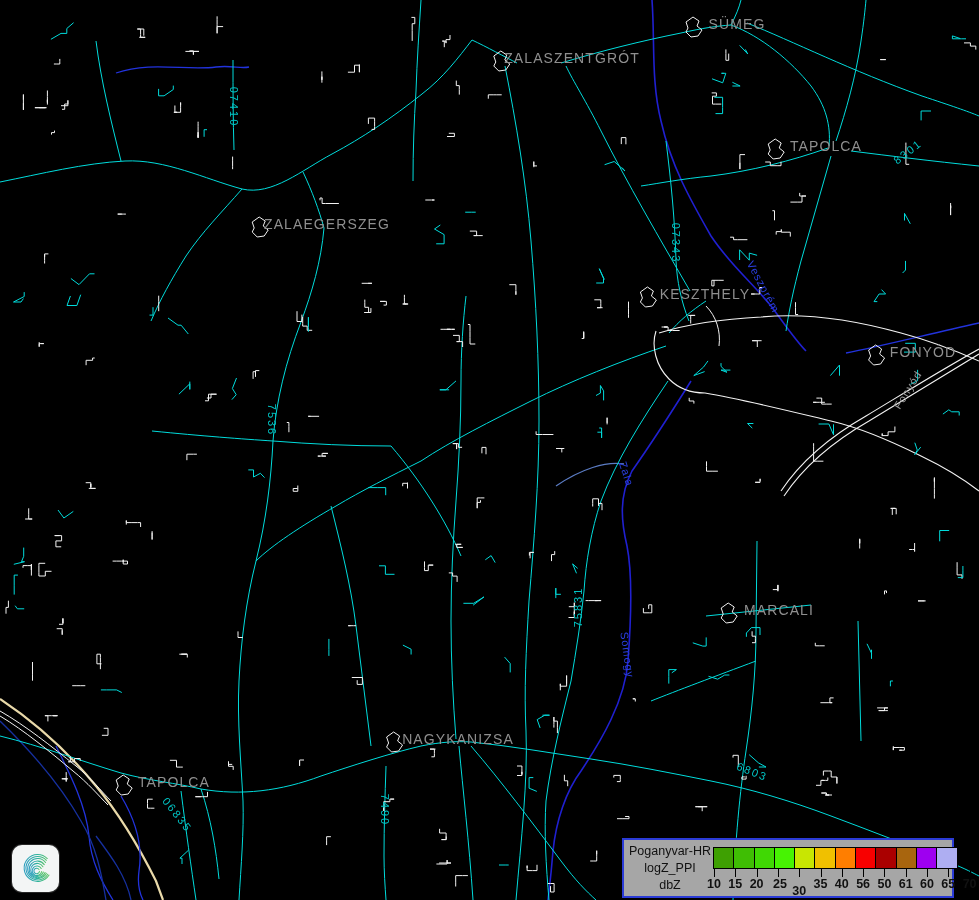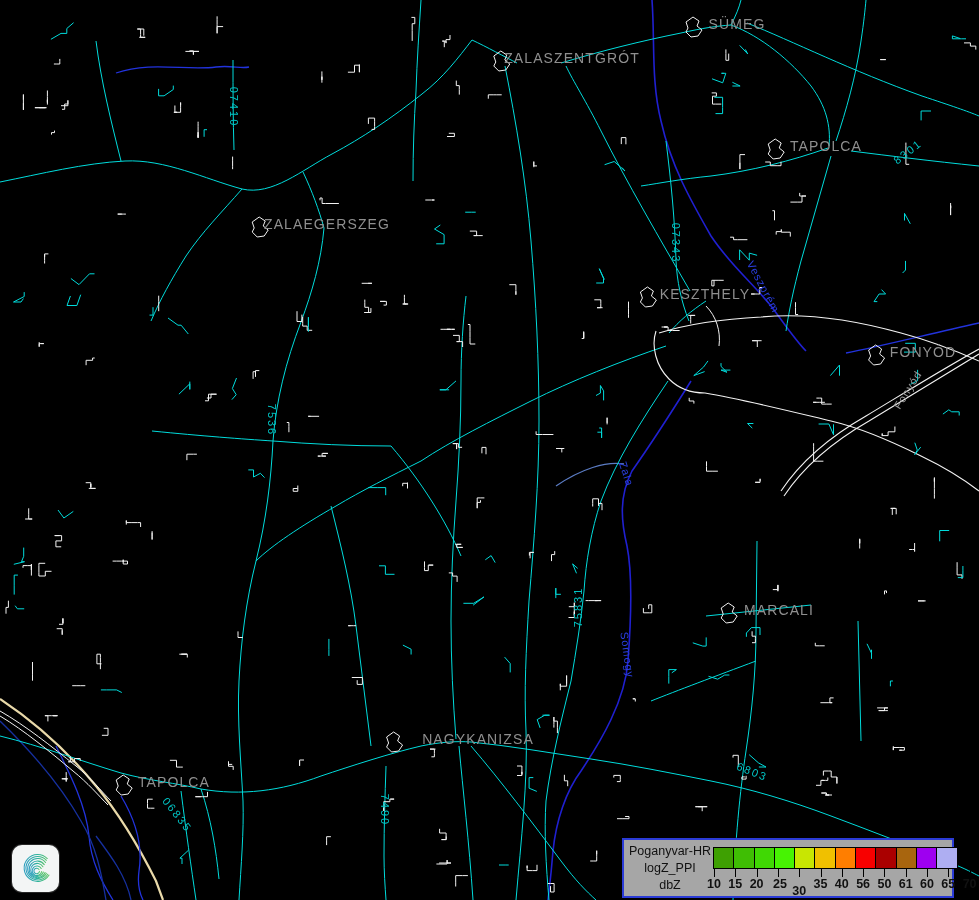--- a/index.html
+++ b/index.html
@@ -349,21 +349,21 @@
   </svg>
 
 
   <span class="map-label" style="left:737px;top:24px">SÜMEG</span>
   <span class="map-label" style="left:572px;top:58px">ZALASZENTGRÓT</span>
   <span class="map-label" style="left:826px;top:146px">TAPOLCA</span>
   <span class="map-label" style="left:327px;top:224px">ZALAEGERSZEG</span>
   <span class="map-label" style="left:705px;top:294px">KESZTHELY</span>
   <span class="map-label" style="left:923px;top:352px">FONYÓD</span>
   <span class="map-label" style="left:779px;top:610px">MARCALI</span>
-  <span class="map-label" style="left:478px;top:739px">NAGYKANIZSA</span>
+  <span class="map-label" style="left:458px;top:739px">NAGYKANIZSA</span>
   <span class="map-label" style="left:174px;top:782px">TAPOLCA</span>
 
   <span class="road-label" style="left:233px;top:107px;transform:translate(-50%,-50%) rotate(90deg)">07410</span>
   <span class="road-label" style="left:675px;top:243px;transform:translate(-50%,-50%) rotate(90deg)">07343</span>
   <span class="road-label" style="left:908px;top:152px;transform:translate(-50%,-50%) rotate(-38deg)">8301</span>
   <span class="road-label" style="left:271px;top:420px;transform:translate(-50%,-50%) rotate(90deg)">7536</span>
   <span class="road-label" style="left:578px;top:607px;transform:translate(-50%,-50%) rotate(-90deg)">75831</span>
   <span class="road-label" style="left:177px;top:815px;transform:translate(-50%,-50%) rotate(52deg)">06835</span>
   <span class="road-label" style="left:752px;top:772px;transform:translate(-50%,-50%) rotate(22deg)">6803</span>
   <span class="road-label" style="left:384px;top:810px;transform:translate(-50%,-50%) rotate(90deg)">7490</span>

